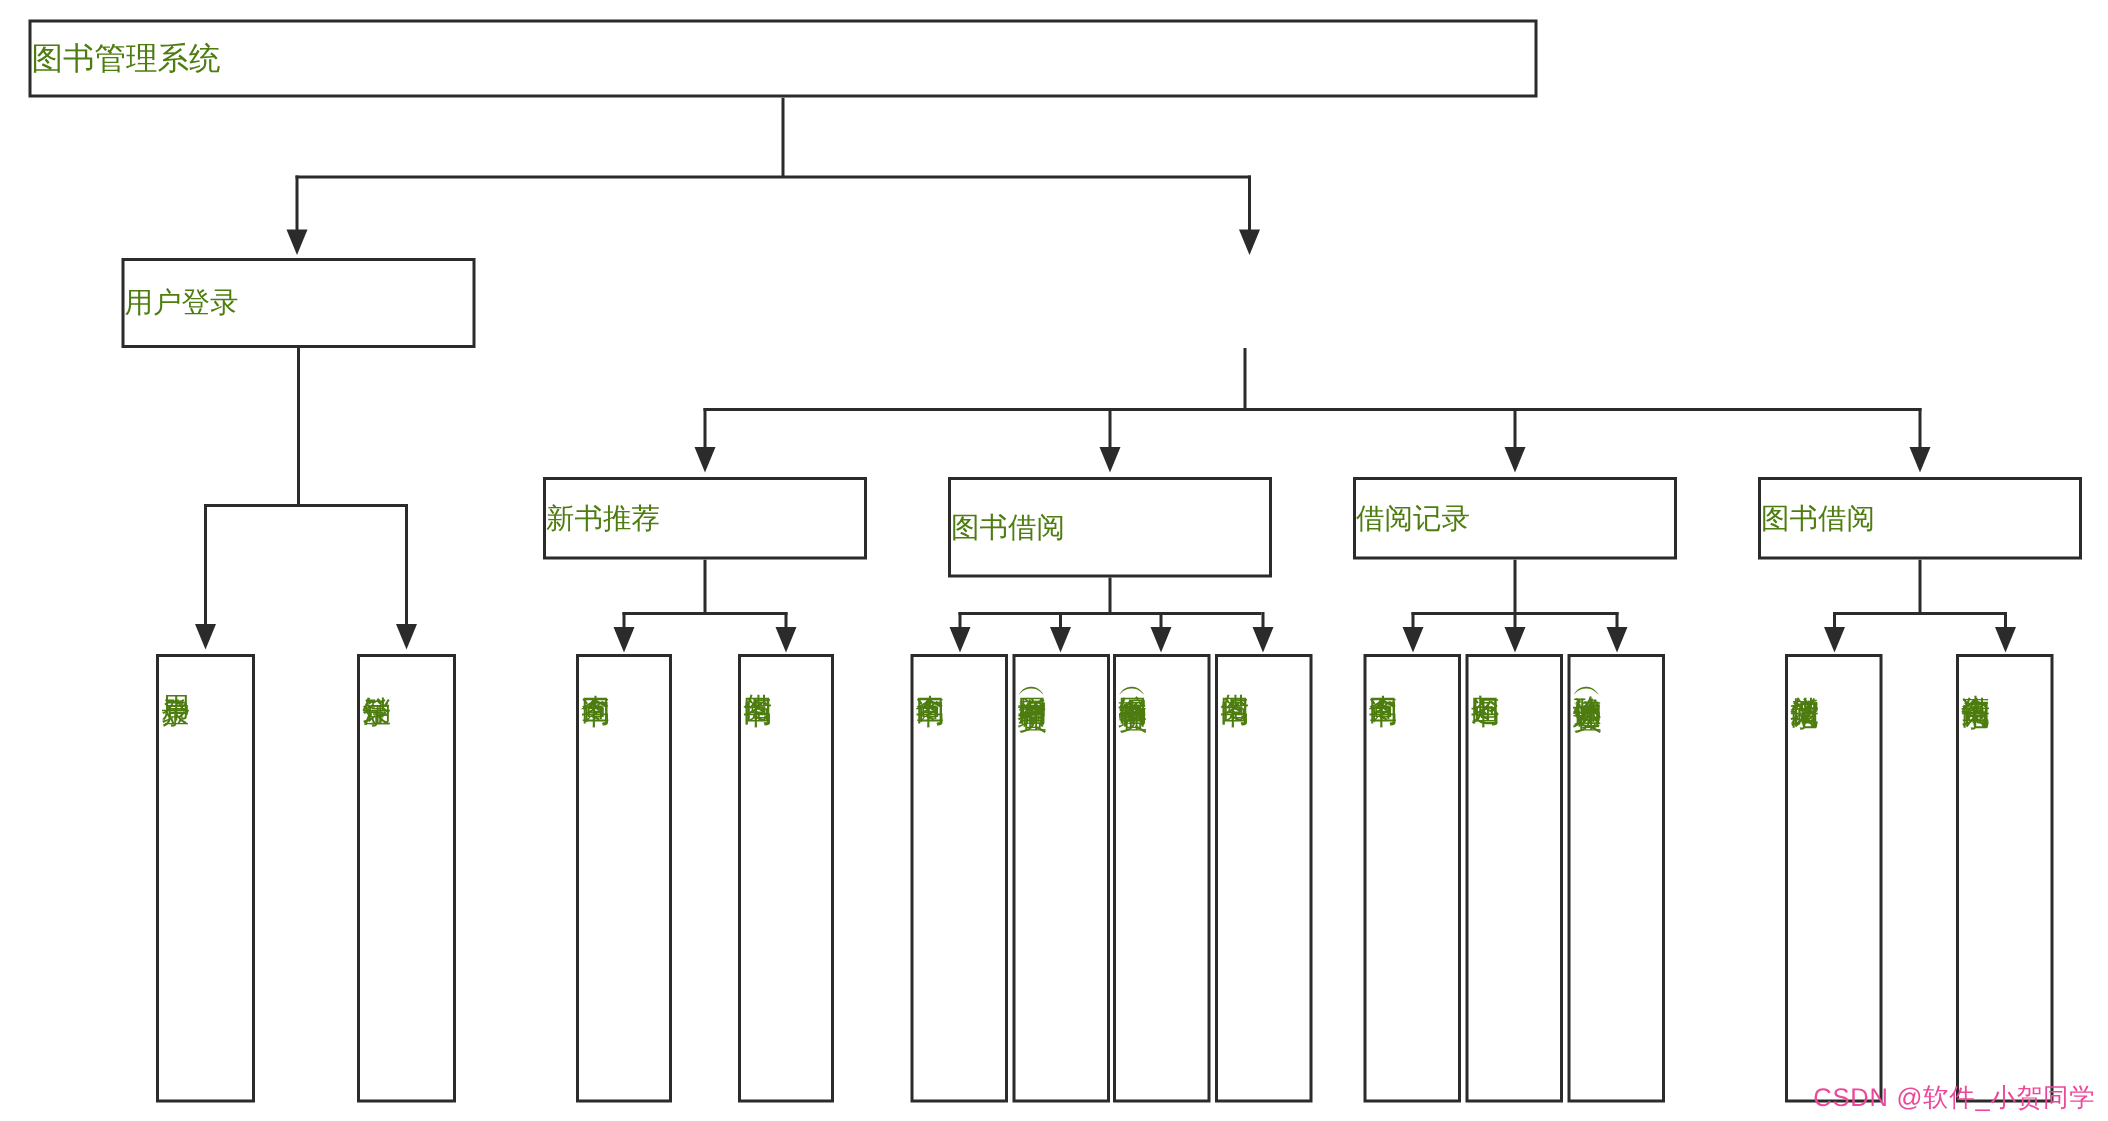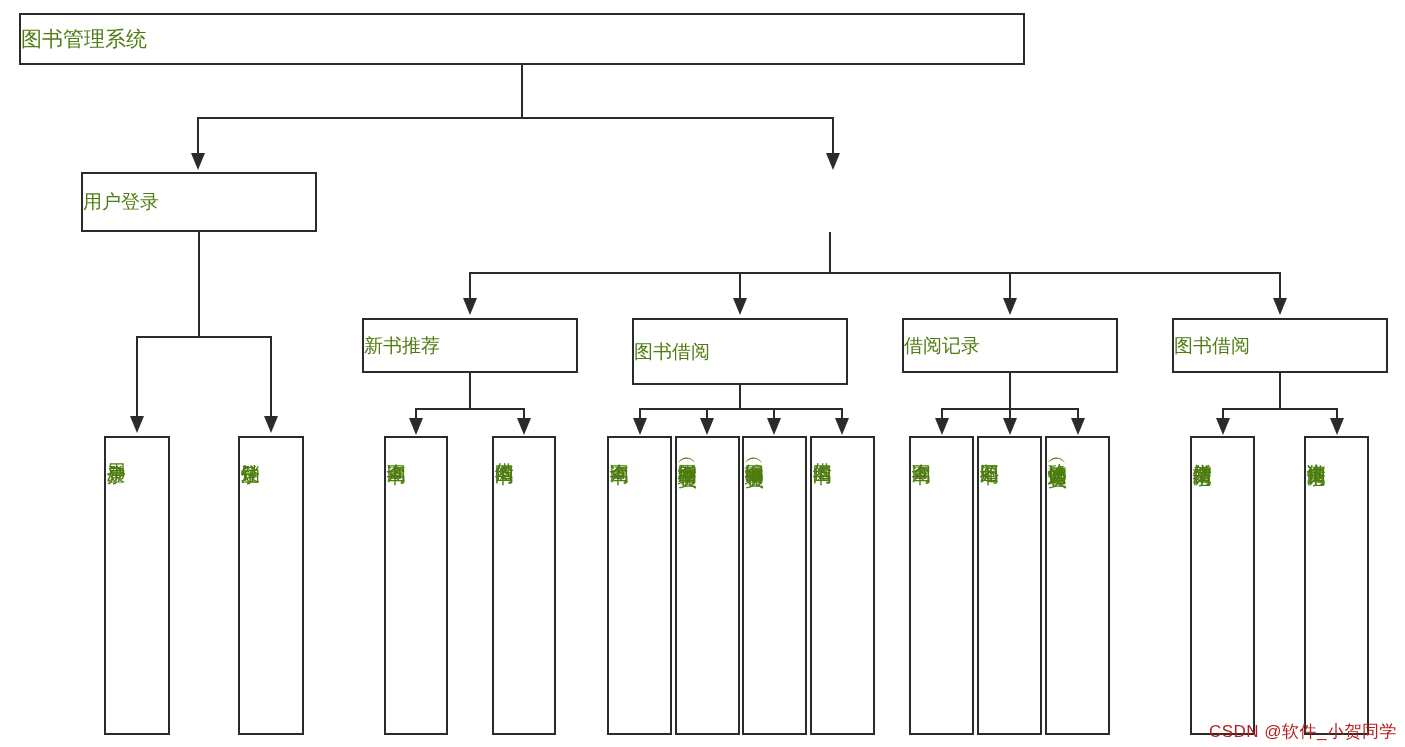--- a/index.html
+++ b/index.html
@@ -64,21 +64,21 @@
     border-right: 7px solid transparent;
     border-top: 17px solid #2b2b2b;
     z-index: 2;
   }
   
   #watermark {
     position: absolute;
     right: 8px;
     bottom: 4px;
     font-size: 17px;
-    color: #b91c1c;
+    color: #ec4899;
     white-space: nowrap;
     z-index: 5;
     letter-spacing: 0.5px;
   }
 </style>
 </head>
 <body>
 
 <div id="canvas">
 

